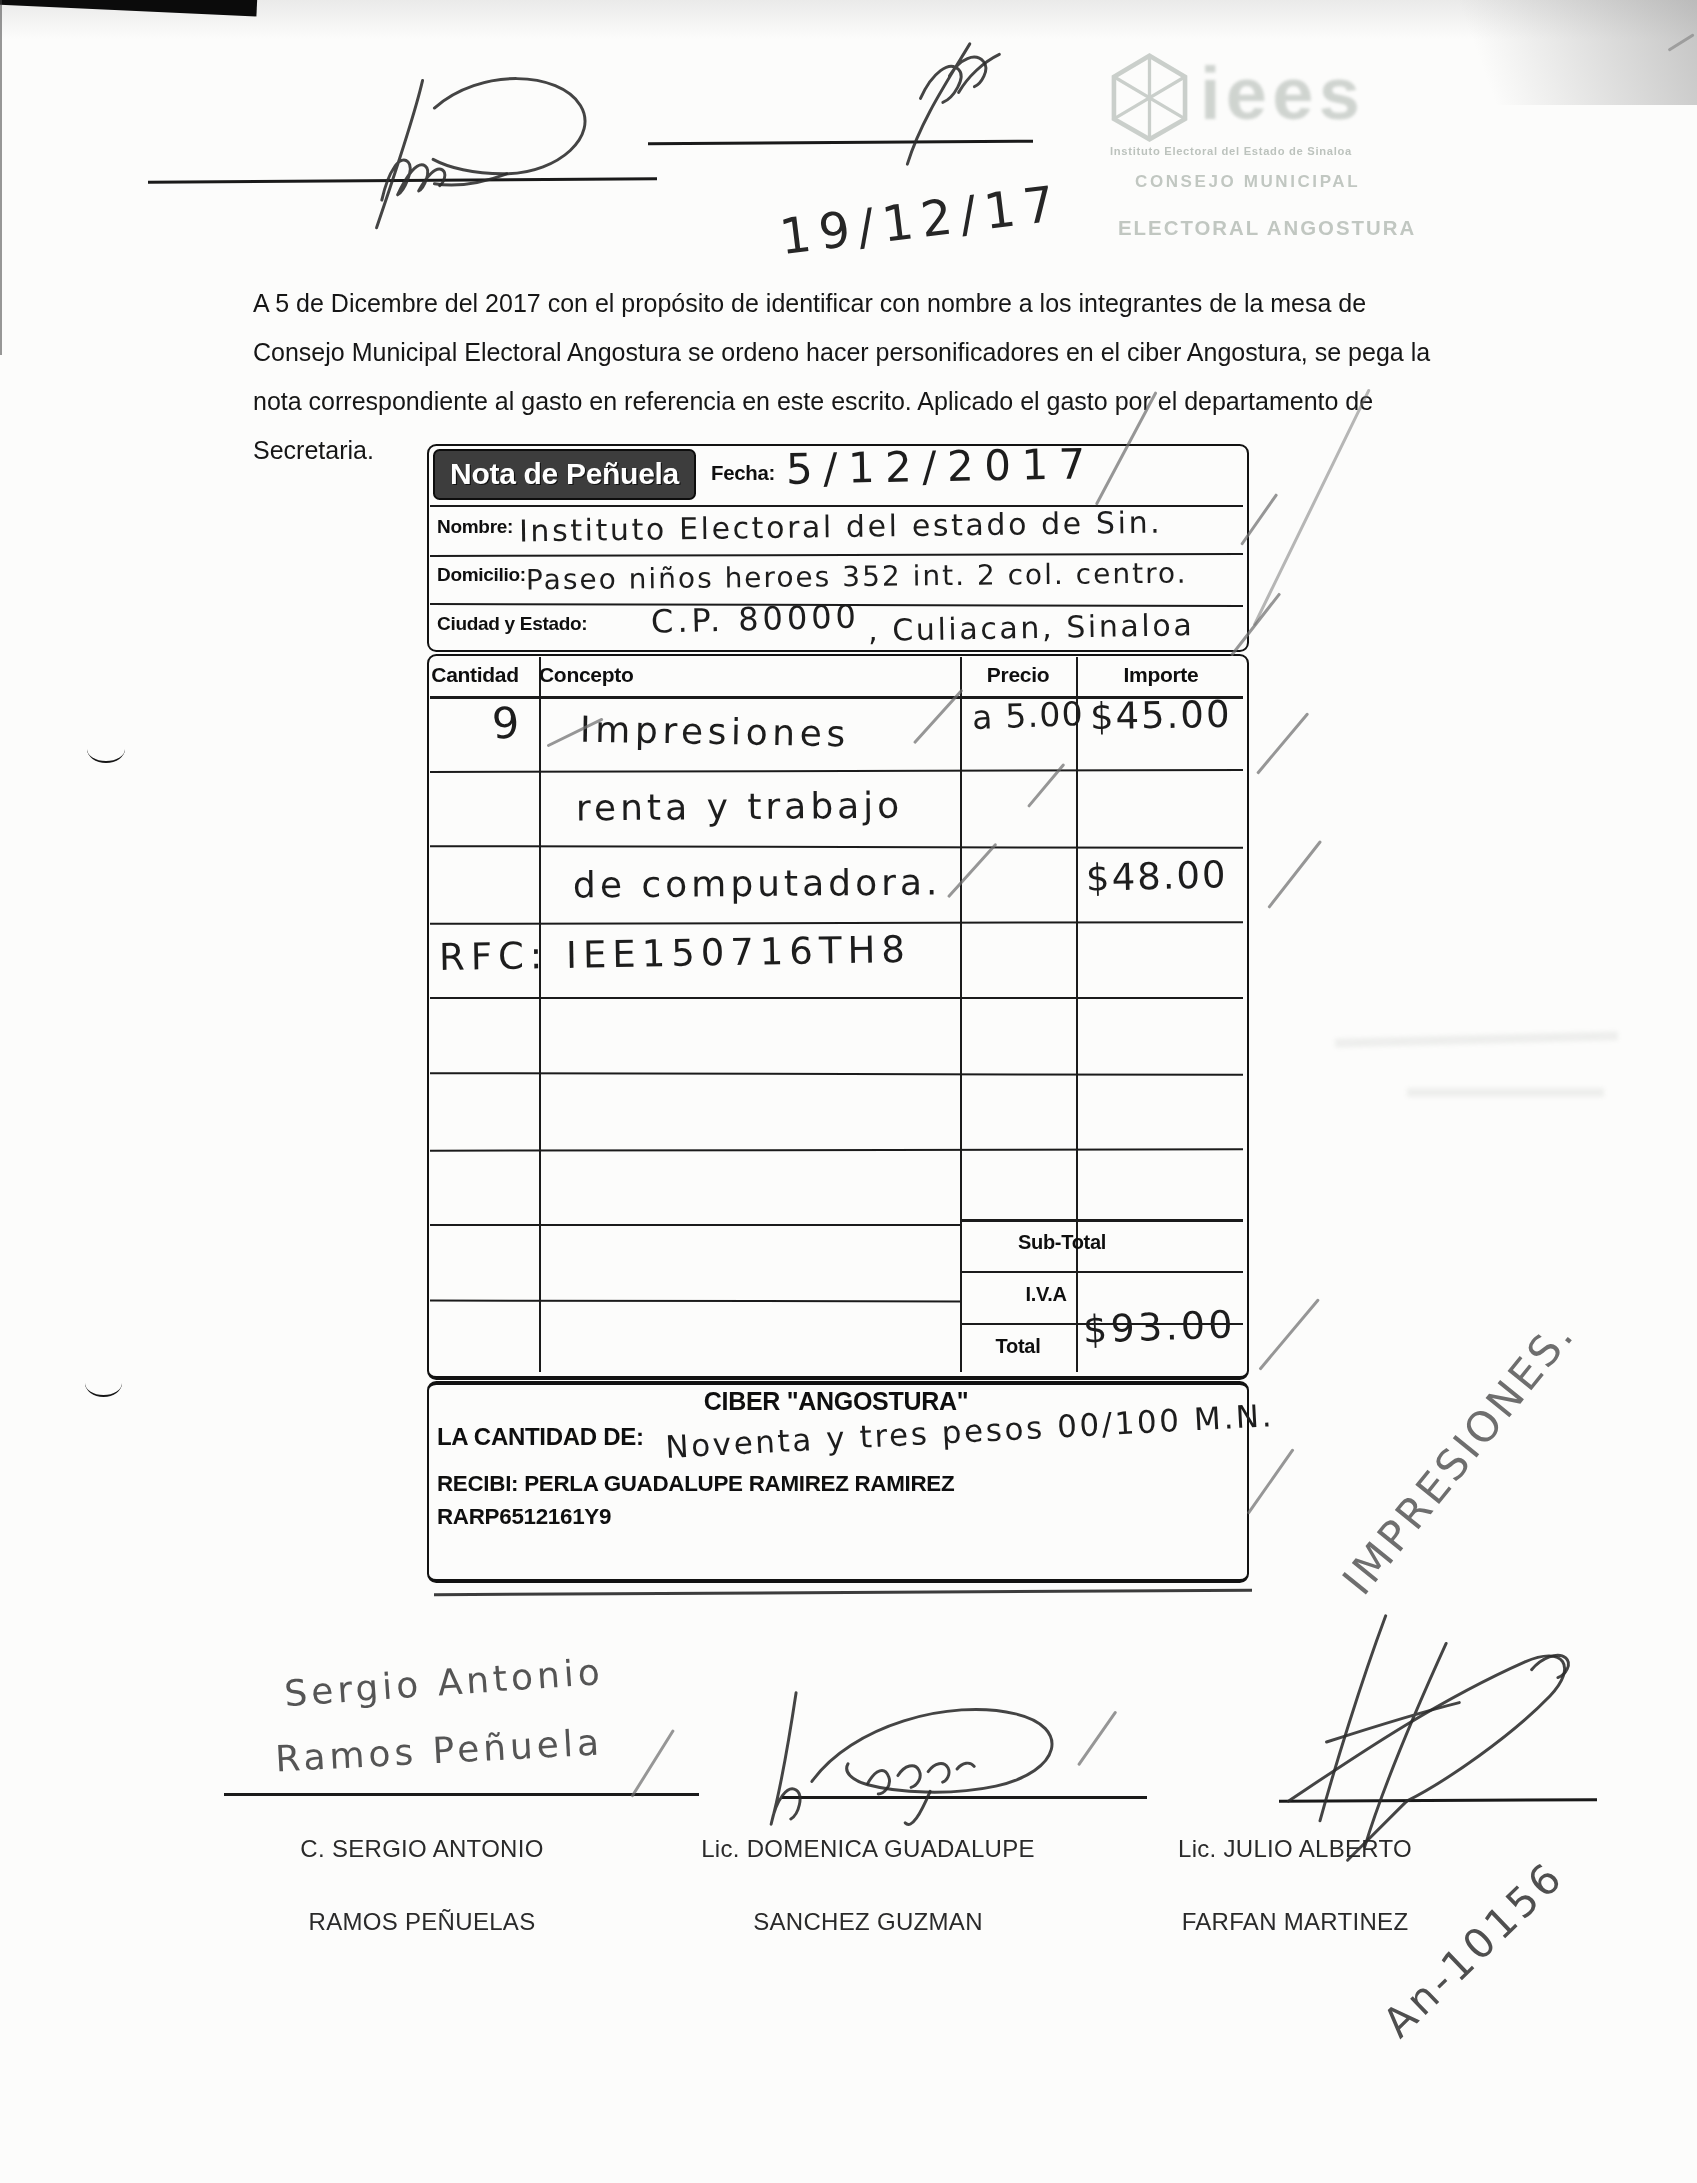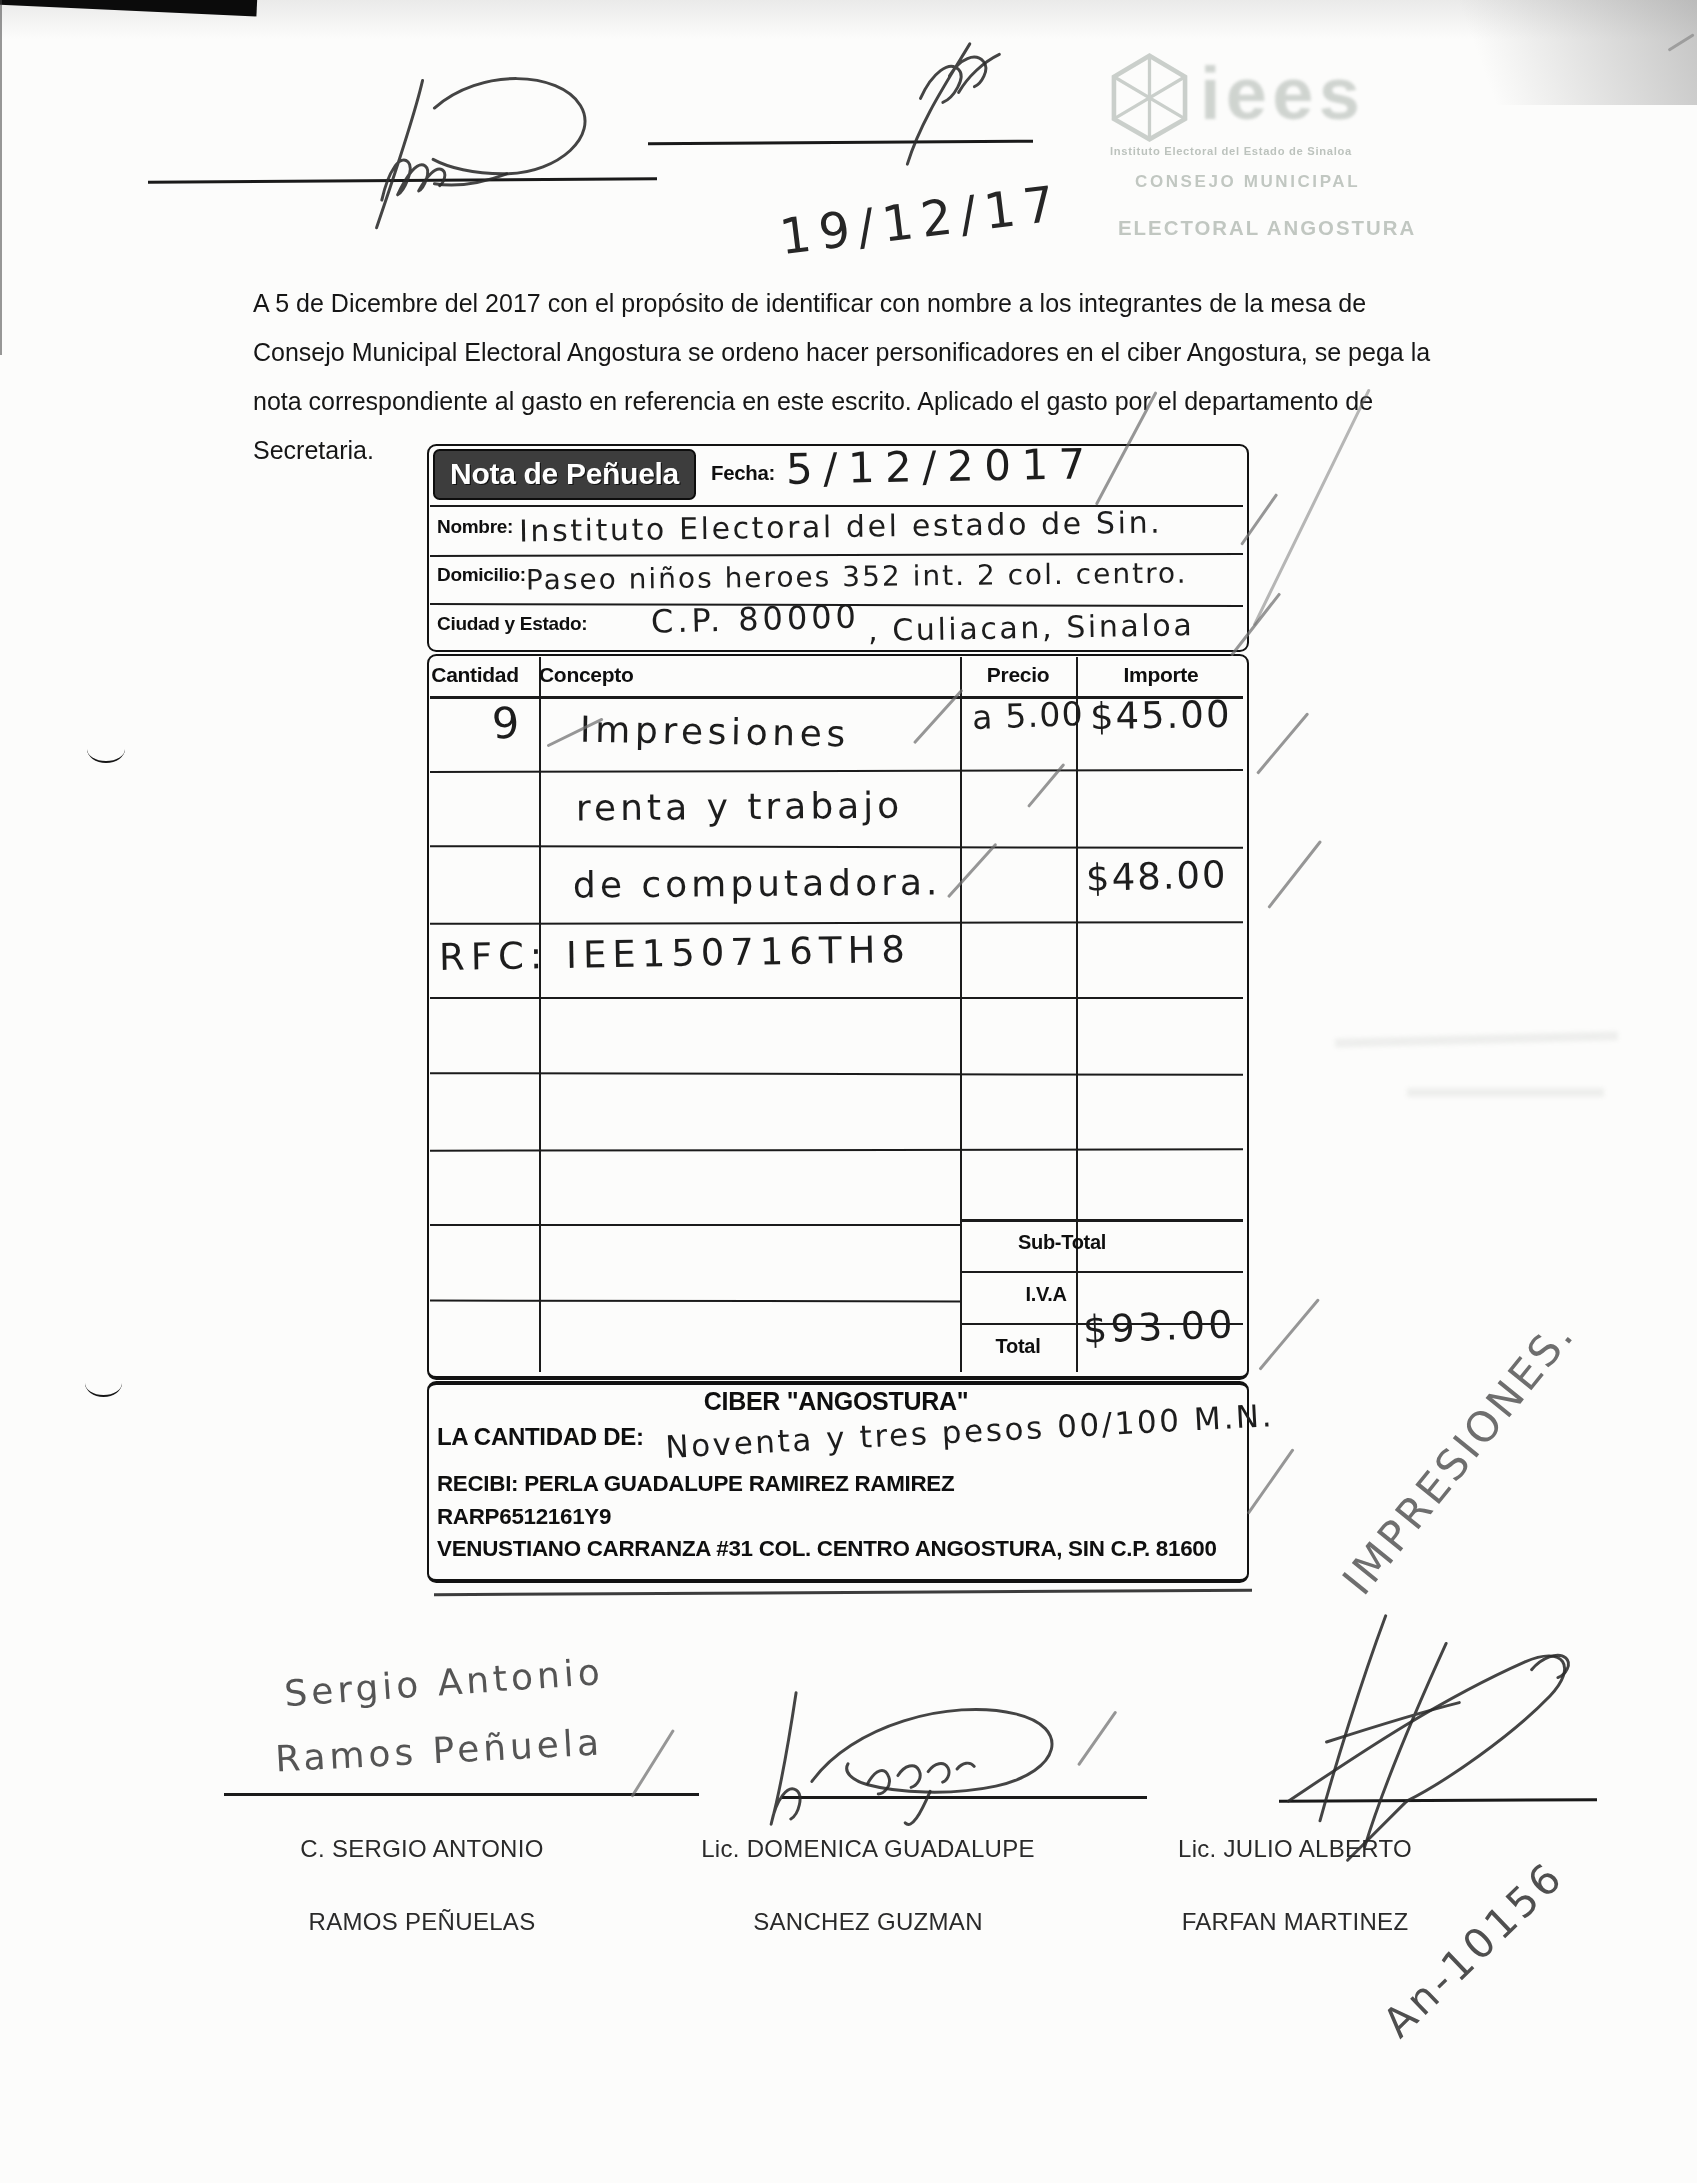--- a/index.html
+++ b/index.html
@@ -122,21 +122,20 @@
   <div class="abs b" style="left:960px;top:1283px;width:120px;text-align:center;font-size:20px;margin-left:26px;">I.V.A</div>
   <div class="abs b" style="left:960px;top:1335px;width:116px;text-align:center;font-size:20px;">Total</div>
   <div class="abs hw" style="left:1083px;top:1305px;font-size:38px;letter-spacing:3.3px;transform:rotate(-2deg);">$93.00</div>
 
   <div class="box" style="left:427px;top:1381px;width:818px;height:194px;border-top-width:4px;border-bottom-width:4px;"></div>
   <div class="abs b" style="left:427px;top:1387px;width:818px;text-align:center;font-size:25px;">CIBER "ANGOSTURA"</div>
   <div class="abs b" style="left:437px;top:1423px;font-size:24px;">LA CANTIDAD DE:</div>
   <div class="abs hw" style="left:665px;top:1413px;font-size:31px;letter-spacing:2.6px;transform:rotate(-3deg);">Noventa y tres pesos 00/100 M.N.</div>
   <div class="abs b" style="left:437px;top:1471px;font-size:22.4px;">RECIBI: PERLA GUADALUPE RAMIREZ RAMIREZ</div>
   <div class="abs b" style="left:437px;top:1504px;font-size:22.4px;">RARP6512161Y9</div>
-  <div class="abs b" style="left:437px;top:1536px;font-size:22.4px;">VENUSTIANO CARRANZA #31 COL. CENTRO ANGOSTURA, SIN C.P. 81600</div>
   <div class="line" style="left:434px;top:1591px;width:818px;height:2.6px;transform:rotate(-0.3deg);opacity:.85;"></div>
 
   <div class="abs hw" style="left:1371px;top:1555px;font-size:42px;letter-spacing:3.3px;color:#6e6e6e;transform:rotate(-51deg);transform-origin:left bottom;">IMPRESIONES.</div>
 
   <div class="abs hw" style="left:284px;top:1662px;font-size:36px;letter-spacing:4px;color:#555;transform:rotate(-4deg);">Sergio Antonio</div>
   <div class="abs hw" style="left:275px;top:1730px;font-size:36px;letter-spacing:4px;color:#555;transform:rotate(-3deg);">Ramos Peñuela</div>
 
   <div class="line" style="left:224px;top:1793px;width:475px;height:3.3px;"></div>
   <div class="line" style="left:782px;top:1796px;width:365px;height:3.3px;"></div>
   <div class="line" style="left:1279px;top:1799px;width:318px;height:3.3px;transform:rotate(-0.3deg);"></div>

